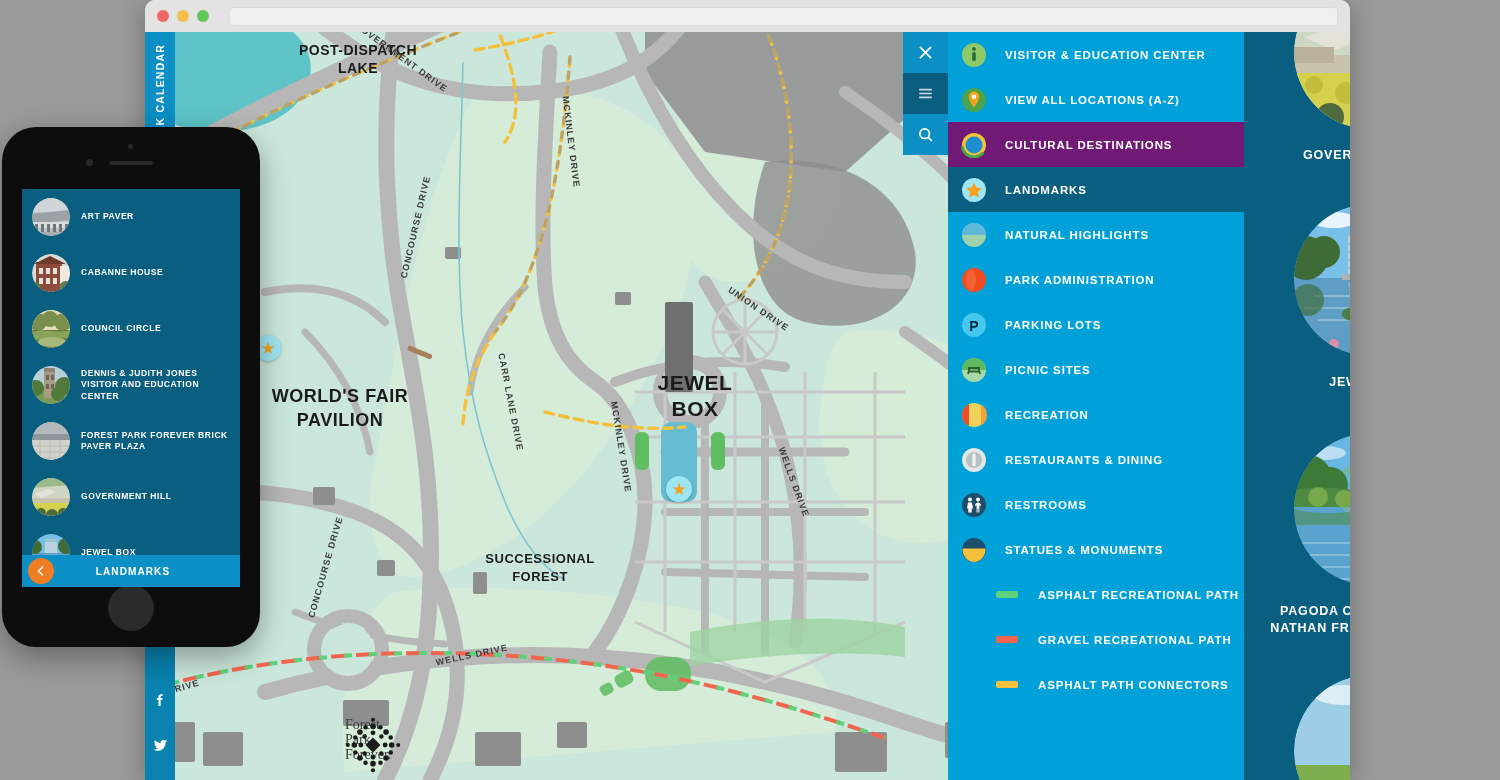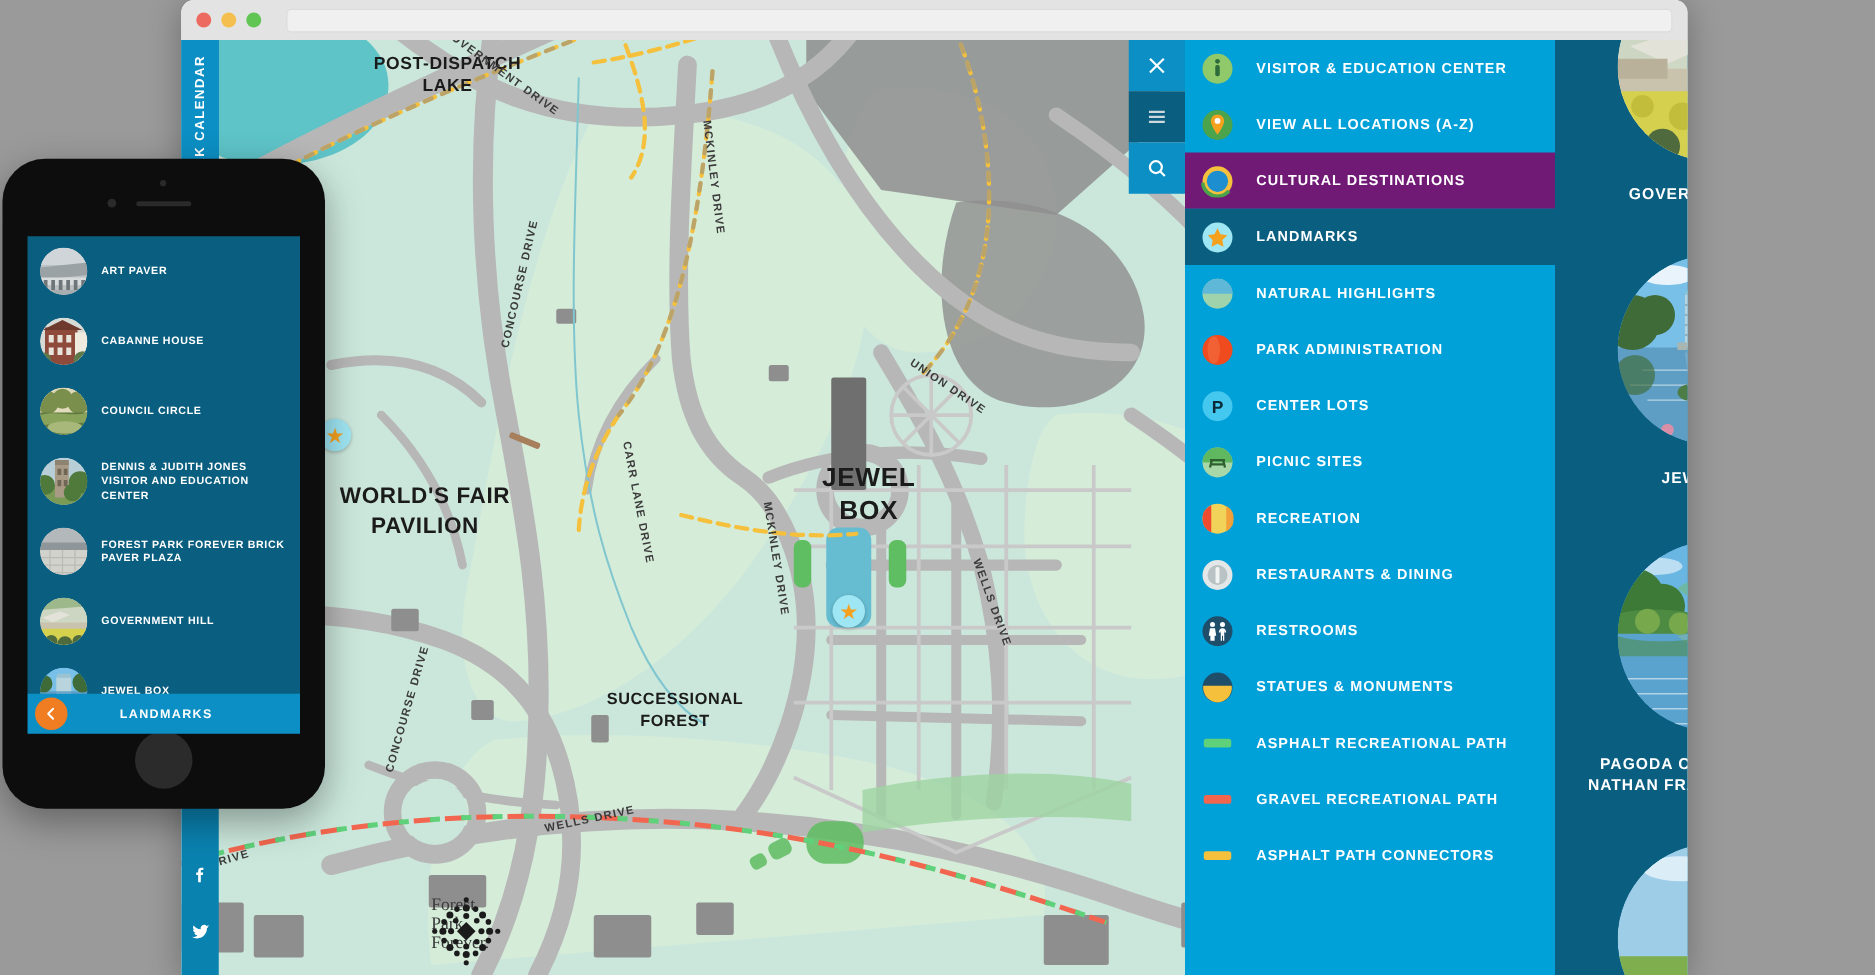--- a/index.html
+++ b/index.html
@@ -61,21 +61,21 @@
 
   
   #catpanel { position:absolute; left:803px; top:32px; width:296px; height:748px;
     background:#00a0d8; overflow:hidden; z-index:5; }
   .cat { display:flex; align-items:center; height:45px; padding-left:13px; cursor:pointer; }
   .cat.lvl2 { background:#701a75; }
   .cat.lvl3 { background:#0a5f80; }
   .cat .ic { width:26px; height:26px; flex:0 0 26px; margin-right:18px;
     display:flex; align-items:center; justify-content:center; }
   .cat .lbl { color:#fff; font-size:11.5px; font-weight:bold; letter-spacing:.85px; }
-  .cat.path { height:45px; }
+  .cat.path { height:45px;margin-left:33px; }
   .cat.path .ic { width:26px; }
   .bar { width:22px; height:7px; border-radius:2px; }
 
   
   #photopanel { position:absolute; left:1099px; top:32px; width:251px; height:748px;
     background:#0a5f80; overflow:hidden; z-index:5; }
   .pcard { width:251px; text-align:center; }
   .pcard .circ { width:152px; height:152px; border-radius:50%; margin:0 auto;
     overflow:hidden; position:relative; }
   .pcard .circ svg { position:absolute; left:0; top:0; }
@@ -420,21 +420,21 @@
         <div class="lbl">PARK ADMINISTRATION</div>
       </div>
 
       <div class="cat">
         <div class="ic">
           <svg viewBox="0 0 26 26" width="26" height="26">
               <circle cx="13" cy="13" r="12" fill="#45c8f0"></circle>
               <text x="13" y="18.5" font-size="14" font-weight="bold" fill="#0a2a3a" text-anchor="middle" font-family="Liberation Sans, sans-serif">P</text>
             </svg>
         </div>
-        <div class="lbl">CENTER LOTS</div>
+        <div class="lbl">PARKING LOTS</div>
       </div>
 
       <div class="cat">
         <div class="ic">
           <svg viewBox="0 0 26 26" width="26" height="26">
               <circle cx="13" cy="13" r="12" fill="#a8d8a8"></circle>
               <path d="M1 13a12 12 0 0 1 24 0z" fill="#5fb85f"></path>
               <path d="M7 11h12 M8.5 11l-1.5 6 M17.5 11l1.5 6 M8 14.5h10" stroke="#2e5f2e" stroke-width="1.8" fill="none"></path>
             </svg>
         </div>

